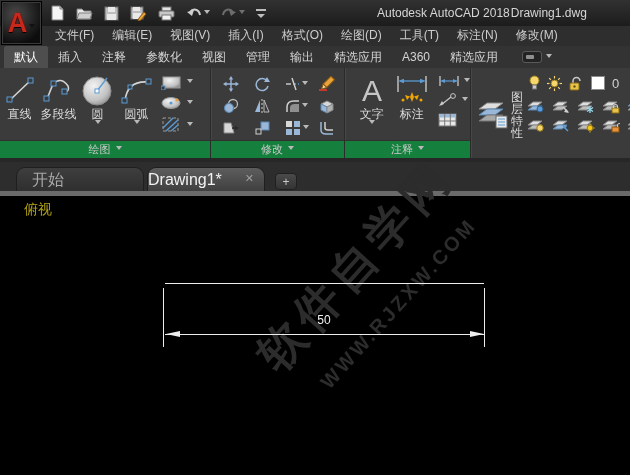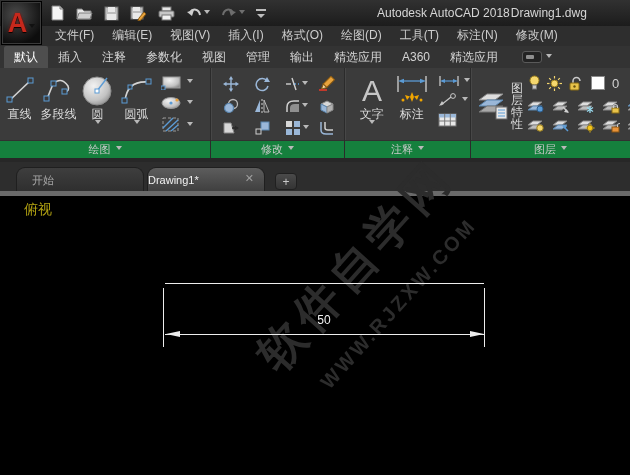--- a/index.html
+++ b/index.html
@@ -54,21 +54,21 @@
   .lp-btn { width:48px; display:flex; flex-direction:row; align-items:center; padding-top:4px; }
   .lp-btn .lbl { width:34px; }
   .layer-right { display:flex; flex-direction:column; padding-top:4px; }
   .layercombo { height:22px; display:flex; align-items:center; gap:7px; padding-left:4px; }
   .swatch { width:14px; height:14px; background:#ffffff; border:1px solid #8a8a8a; }
   .layername { font-size:13px; color:#d2d2d2; }
   .layergrid { display:grid; grid-template-columns:repeat(5,auto); column-gap:7px; row-gap:5px; padding:6px 0 0 2px; }
   
   .filetabs { position:relative; height:34px; background:#2d2d2d; display:flex; align-items:flex-end; padding-left:16px; z-index:0; }
   .ft-strip { position:absolute; left:0; right:0; bottom:0; height:5px; background:#6a6a6a; }
-  .ftab { height:25px; margin-bottom:4px; border-radius:9px 9px 0 0; display:flex; align-items:center; font-size:11px; border:1px solid #1f1f1f; border-bottom:none; position:relative; }
+  .ftab { height:25px; margin-bottom:4px; border-radius:9px 9px 0 0; display:flex; align-items:center; font-size:16px; border:1px solid #1f1f1f; border-bottom:none; position:relative; }
   .ftab-start { width:128px; background:linear-gradient(#3e3e3e,#2e2e2e); color:#a8a8a8; padding-left:15px; }
   .ftab-active { width:118px; margin-left:3px; background:linear-gradient(#5d5d5d,#3e3e3e); color:#f2f2f2; }
   .ftab-close { position:absolute; right:10px; top:5px; color:#9f9f9f; font-size:11px; line-height:11px; }
   .ftab-close::before { content:"\2715"; }
   .newtab-btn { width:22px; height:17px; margin:0 0 6px 10px; background:linear-gradient(#4a4a4a,#343434); border:1px solid #202020; border-radius:4px; color:#c9c9c9; font-size:12px; display:flex; align-items:center; justify-content:center; }
   .newtab-btn::before { content:"+"; }
   
   .canvas { position:relative; height:279px; background:#000; }
   .view-label { position:absolute; left:24px; top:5px; font-size:14px; z-index:3; }
   .abs { position:absolute; z-index:3; }
@@ -537,24 +537,20 @@
               </svg>
             <svg width="18" height="14">
                 <polygon points="1,6 6,2 15,2 10,6" fill="#dedede" stroke="#888"></polygon>
                 <polygon points="1,10 6,6 15,6 10,10" fill="#bdbdbd" stroke="#888"></polygon>
                 <path d="M16 12 C12 13 10 11 10 8" fill="none" stroke="#a0622d" stroke-width="1.6"></path>
                 <polygon points="10,5.5 8,10 12.5,9.5" fill="#a0622d"></polygon>
               </svg>
           </div>
         </div>
       </div>
-      <div class="rpanel-label">
-        <span>图层</span>
-        <span class="chv"></span>
-      </div>
     </div>
   </div>
   <div class="ribbon-bottom"></div>
 
   <div class="filetabs">
     <div class="ftab ftab-start">
       <span>开始</span>
     </div>
     <div class="ftab ftab-active">
       <span>Drawing1*</span>

